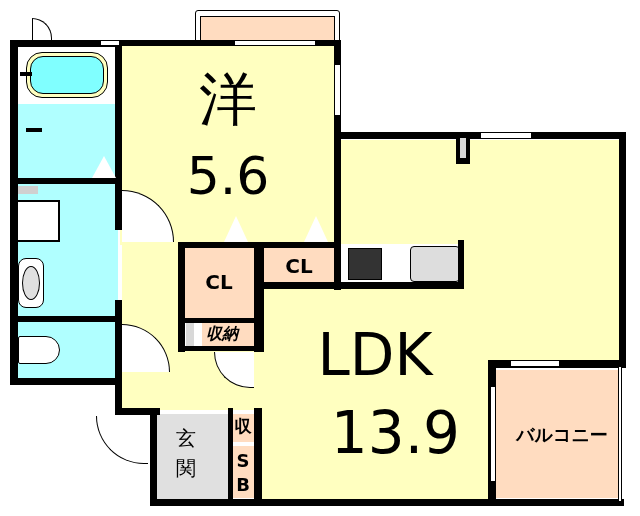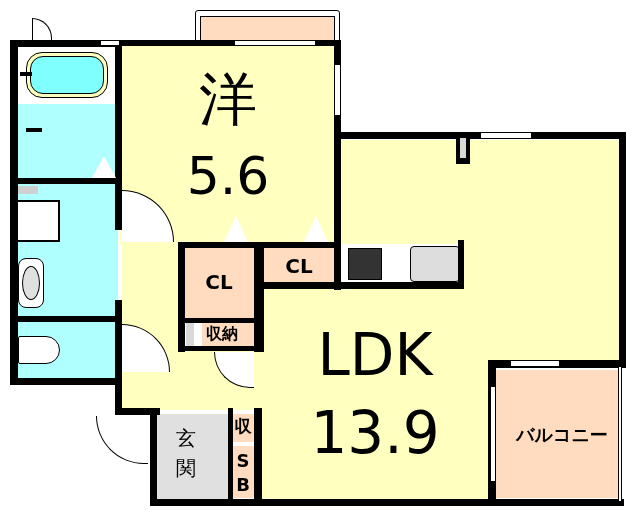--- a/index.html
+++ b/index.html
@@ -109,25 +109,25 @@
 <div class="door-arc" style="left:214px;top:352px;width:40px;height:36px;border-radius:0 0 0 40px;border-top:none;border-right:none;"></div>
 
 <div class="tri" style="left:224px;top:216px;border-left:12px solid transparent;border-right:12px solid transparent;border-bottom:26px solid #fff;"></div>
 <div class="tri" style="left:304px;top:216px;border-left:12px solid transparent;border-right:12px solid transparent;border-bottom:26px solid #fff;"></div>
 <div class="tri" style="left:92px;top:156px;border-left:12px solid transparent;border-right:12px solid transparent;border-bottom:22px solid #fff;"></div>
 
 <div class="lbl" style="left:178px;top:70px;width:100px;font-size:58px;">洋</div>
 <div class="lbl" style="left:168px;top:150px;width:120px;font-size:52px;">5.6</div>
 
 <div class="lbl" style="left:280px;top:326px;width:190px;font-size:58px;">LDK</div>
-<div class="lbl" style="left:290px;top:404px;width:170px;font-size:58px;">13.9</div>
+<div class="lbl" style="left:290px;top:404px;width:170px;font-size:58px;text-align:right;">13.9</div>
 
 <div class="lbl" style="left:184px;top:272px;width:70px;font-size:20px;font-weight:bold;">CL</div>
 <div class="lbl" style="left:264px;top:256px;width:70px;font-size:20px;font-weight:bold;">CL</div>
-<div class="lbl" style="left:202px;top:326px;width:40px;font-size:16px;font-weight:bold;">収納</div>
+<div class="lbl" style="left:202px;top:326px;width:40px;font-size:16px;font-weight:bold;font-style:italic;">収納</div>
 
 <div class="lbl" style="left:168px;top:428px;width:36px;font-size:20px;">玄</div>
 <div class="lbl" style="left:168px;top:458px;width:36px;font-size:20px;">関</div>
 <div class="lbl" style="left:232px;top:418px;width:22px;font-size:17px;font-weight:bold;">収</div>
 <div class="lbl" style="left:232px;top:452px;width:22px;font-size:18px;font-weight:bold;">S</div>
 <div class="lbl" style="left:232px;top:476px;width:22px;font-size:18px;font-weight:bold;">B</div>
 
 <div class="lbl" style="left:496px;top:426px;width:132px;font-size:18px;font-weight:bold;">バルコニー</div>
 
 </body></html>

